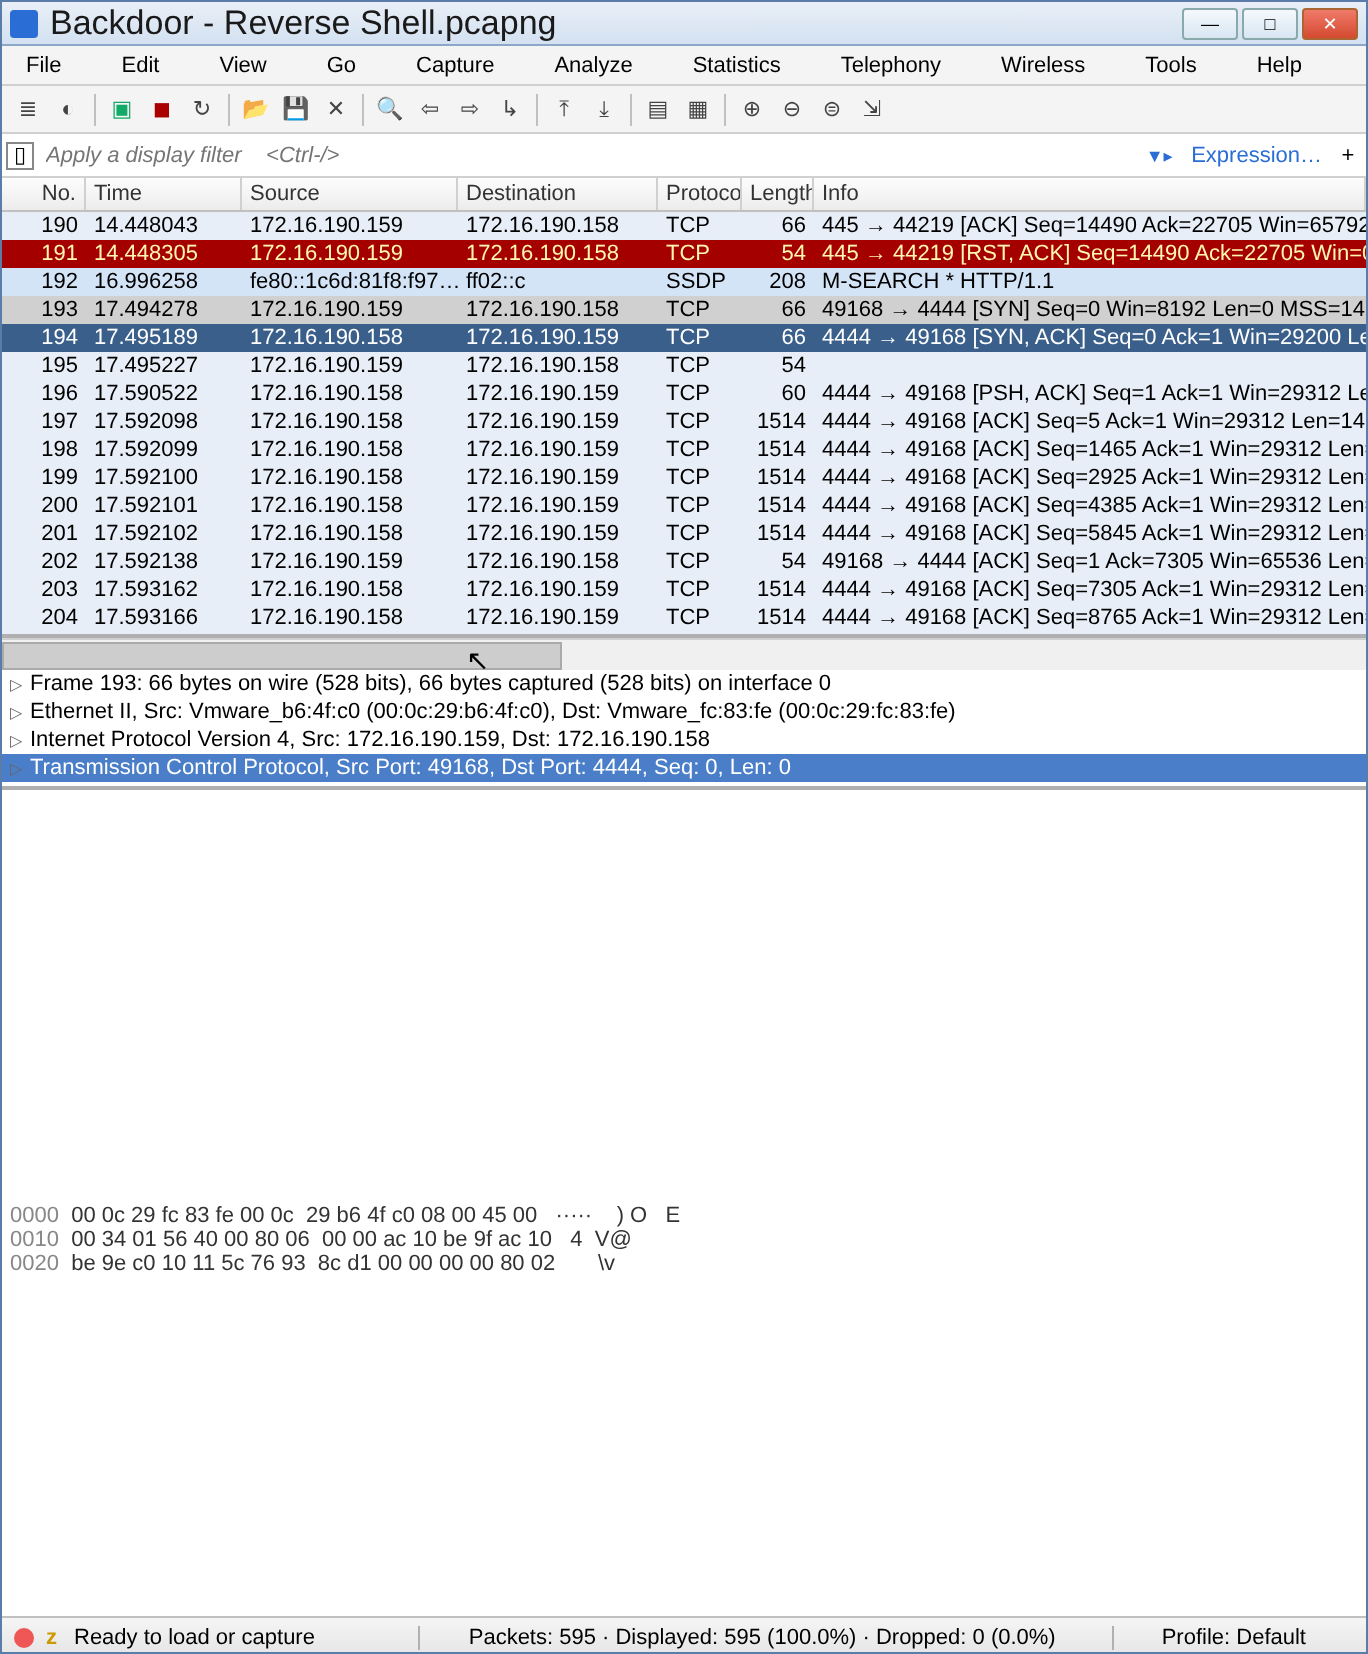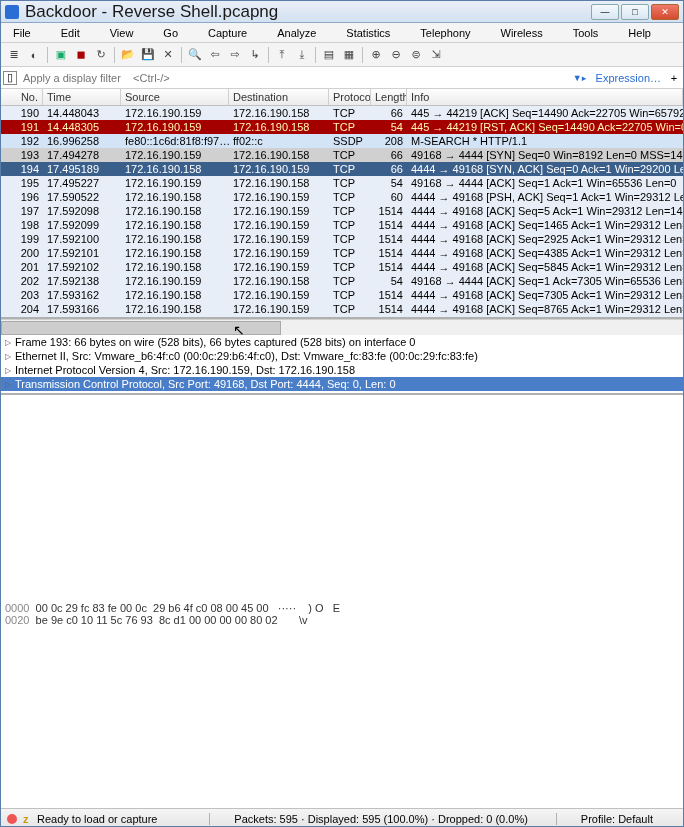--- a/index.html
+++ b/index.html
@@ -10,21 +10,21 @@
 .winbtns{display:flex;gap:2px}
 .winbtn{width:28px;height:16px;border:1px solid #8aa;border-radius:2px;display:flex;align-items:center;justify-content:center;font-size:9px;background:linear-gradient(#f5f9fd,#d8e6f2);cursor:pointer}
 .winbtn.close{background:linear-gradient(#f07a6a,#d44a2f);color:#fff;border-color:#a63}
 .menubar{height:20px;background:#f4f4f4;display:flex;align-items:center;padding:0 6px;gap:18px;border-bottom:1px solid #d0d0d0}
 .menubar span{padding:2px 6px;cursor:pointer}
 .toolbar{height:24px;background:#f4f4f4;display:flex;align-items:center;padding:0 4px;gap:2px;border-bottom:1px solid #d0d0d0}
 .tbtn{width:18px;height:18px;display:flex;align-items:center;justify-content:center;font-size:11px;color:#444;cursor:pointer;border-radius:2px}
 .sep{width:1px;height:16px;background:#c0c0c0;margin:0 2px}
 .filterbar{height:22px;background:#fff;display:flex;align-items:center;border-bottom:1px solid #d0d0d0;padding:0 2px}
 .filterbar .bk{width:14px;height:14px;border:1px solid #888;margin-right:2px;display:flex;align-items:center;justify-content:center}
-.filterbar input{flex:1;border:none;padding:2px 4px;color:#888;outline:none}
+.filterbar input{flex:1;border:none;padding:2px 4px;color:#888;font-style:italic;outline:none}
 .filterbar .dd{width:20px;text-align:center;color:#2a6dd4;cursor:pointer;font-size:9px}
 .filterbar .expr{padding:0 6px;color:#2a6dd4;cursor:pointer}
 .filterbar .plus{width:14px;text-align:center;cursor:pointer}
 .plist{height:230px;overflow:hidden;position:relative;border-bottom:2px solid #b0b0b0;background:#fff}
 .phead{display:flex;background:linear-gradient(#fdfdfd,#ececec);border-bottom:1px solid #c0c0c0;position:sticky;top:0}
 .phead div{padding:2px 4px;border-right:1px solid #d0d0d0;color:#333;white-space:nowrap;overflow:hidden}
 .prow{display:flex;white-space:nowrap;font-family:Consolas,monospace;font-size:11px}
 .prow div{padding:1px 4px;overflow:hidden;white-space:nowrap}
 .c-no{width:42px;text-align:right}
 .c-time{width:78px}
@@ -178,21 +178,20 @@
           <div class="c-len">66</div>
           <div class="c-info">4444 → 49168 [SYN, ACK] Seq=0 Ack=1 Win=29200 Len</div>
         </div>
         <div class="prow r-default">
           <div class="c-no">195</div>
           <div class="c-time">17.495227</div>
           <div class="c-src">172.16.190.159</div>
           <div class="c-dst">172.16.190.158</div>
           <div class="c-proto">TCP</div>
           <div class="c-len">54</div>
-          <div class="c-info">49168 → 4444 [ACK] Seq=1 Ack=1 Win=65536 Len=0</div>
         </div>
         <div class="prow r-default">
           <div class="c-no">196</div>
           <div class="c-time">17.590522</div>
           <div class="c-src">172.16.190.158</div>
           <div class="c-dst">172.16.190.159</div>
           <div class="c-proto">TCP</div>
           <div class="c-len">60</div>
           <div class="c-info">4444 → 49168 [PSH, ACK] Seq=1 Ack=1 Win=29312 Len</div>
         </div>
@@ -301,20 +300,21 @@
       <div class="drow sel">
         <span class="tri">▷</span>
         <span>Transmission Control Protocol, Src Port: 49168, Dst Port: 4444, Seq: 0, Len: 0</span>
       </div>
     </div>
 
 <div class="spacer"></div>
 
 <div class="hexpane" id="hexpane">
       <div class="hexrow"><span class="off">0000</span>  00 0c 29 fc 83 fe 00 0c  29 b6 4f c0 08 00 45 00   ·····    ) O   E </div>
+      <div class="hexrow"><span class="off">0010</span>  00 34 01 56 40 00 80 06  00 00 ac 10 be 9f ac 10   4  V@           </div>
       <div class="hexrow"><span class="off">0020</span>  be 9e c0 10 11 5c 76 93  8c d1 00 00 00 00 80 02       \v          </div>
     </div>
 
 </div>
 
 <div class="statusbar">
   <div class="dot"></div>
   <div class="z">z</div>
   <div class="msg">Ready to load or capture</div>
   <div class="seg">Packets: 595 · Displayed: 595 (100.0%) · Dropped: 0 (0.0%)</div>

